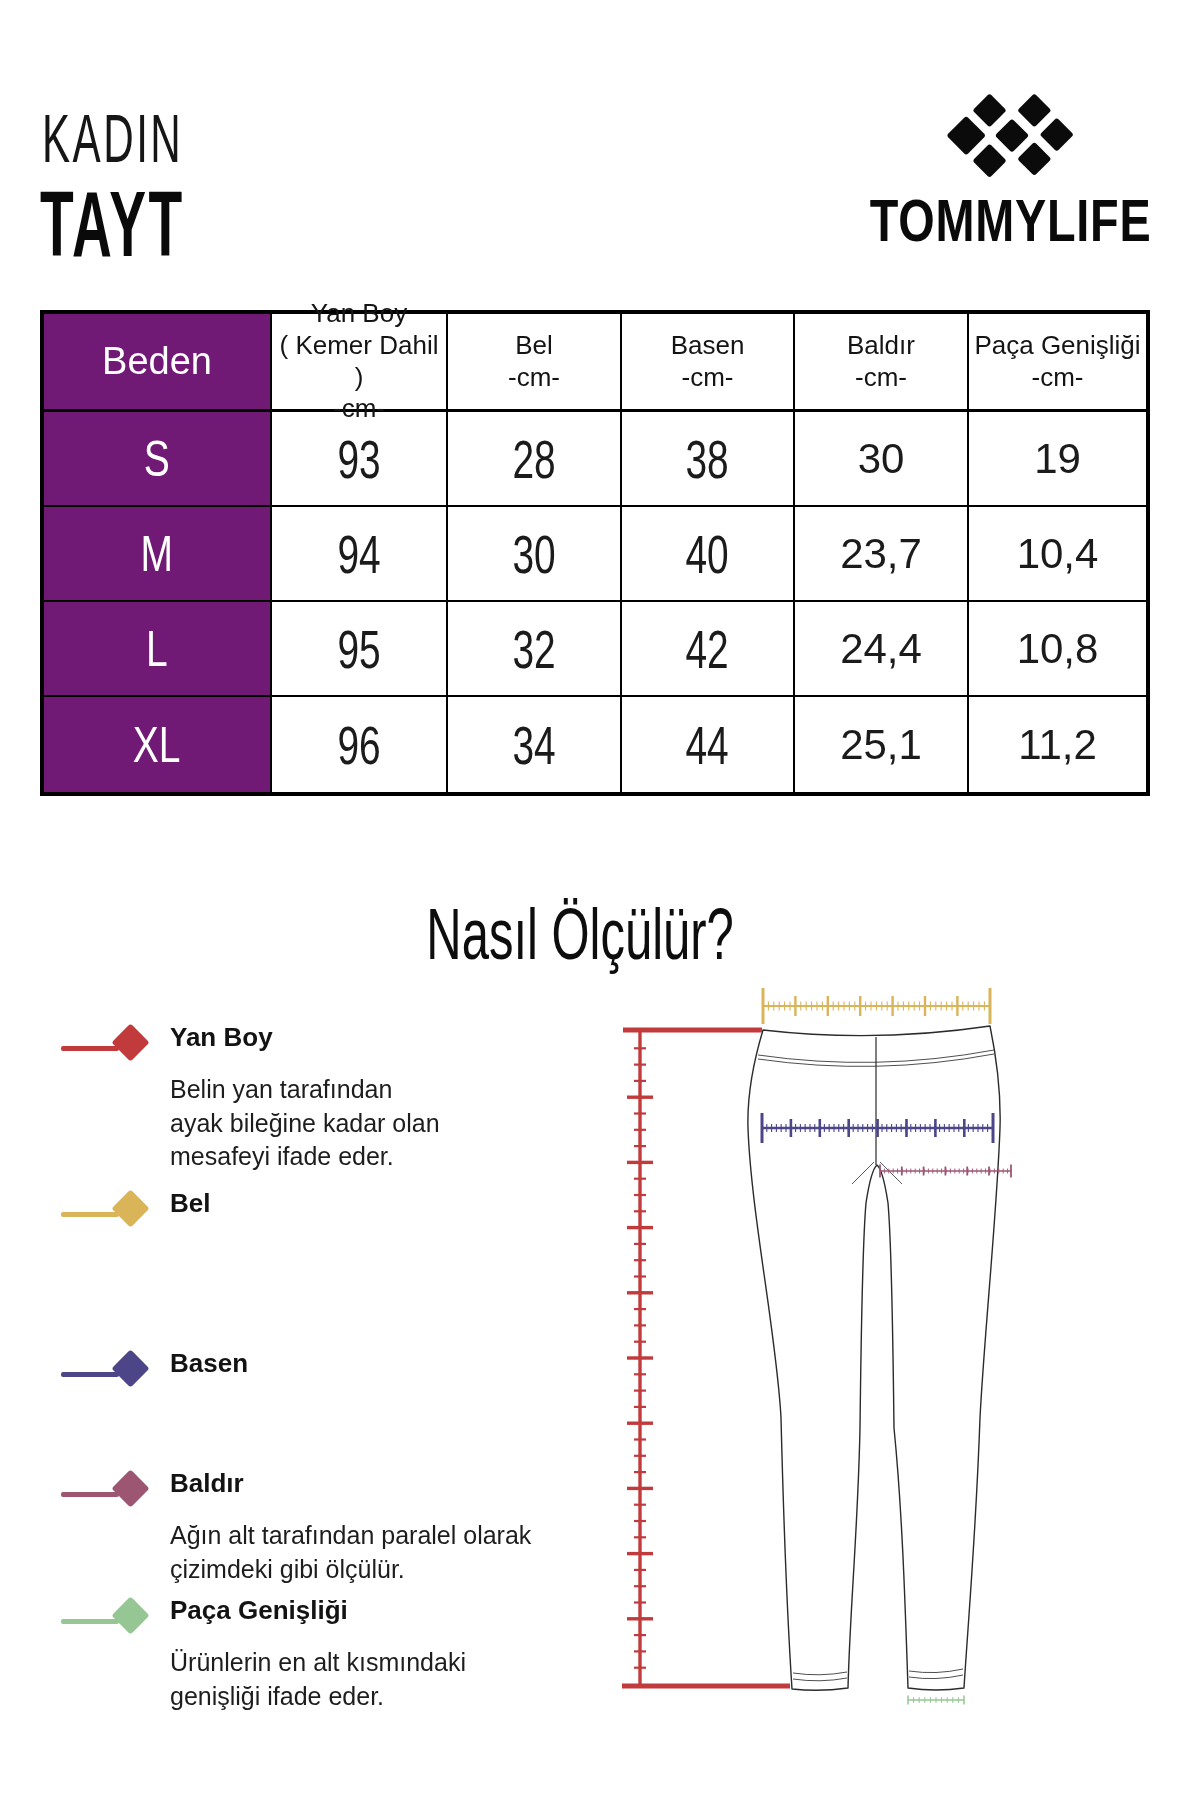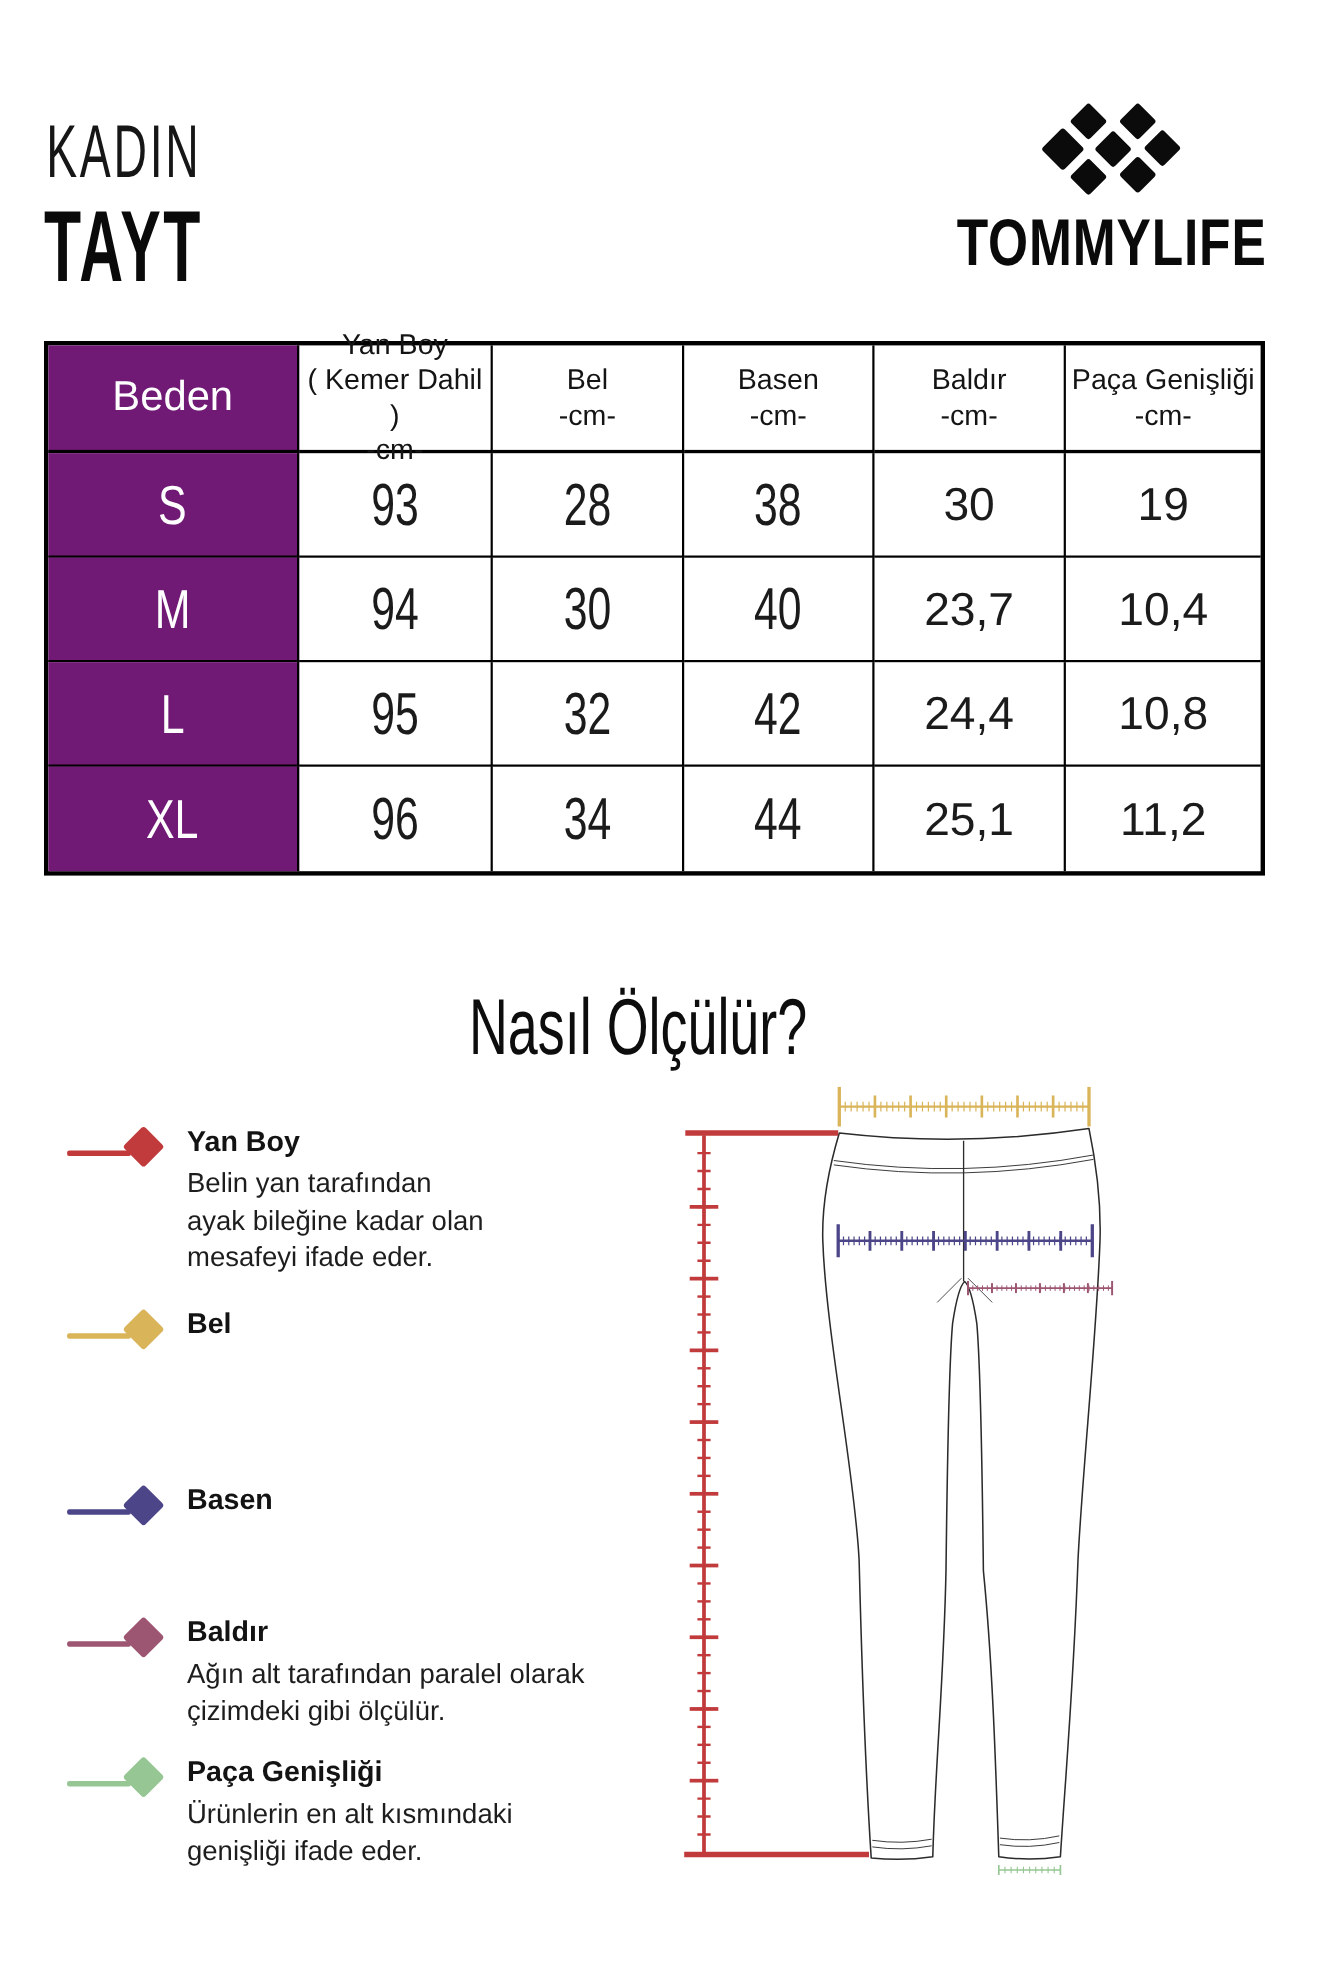--- a/index.html
+++ b/index.html
@@ -39,21 +39,21 @@
 
   
   .legend-item{position:absolute;left:55px;width:470px;}
   .legend-marker{position:absolute;left:0;top:2px;width:100px;height:48px;}
   .legend-line{position:absolute;left:6px;top:22px;width:58px;height:4.5px;border-radius:2px;}
   .legend-diamond{position:absolute;left:62px;top:5px;width:27px;height:27px;
                   transform:rotate(45deg);border-radius:3px;}
   .legend-text{margin-left:115px;}
   .legend-title{font-size:26px;font-weight:700;color:#131313;line-height:1.2;}
   .legend-desc{font-size:25px;font-weight:400;color:#1d1d1d;line-height:1.34;
-               margin-top:7px;white-space:pre-line;width:430px;}
+               margin-top:20px;white-space:pre-line;width:430px;}
 
   
   .diagram{position:absolute;left:540px;top:988px;width:620px;height:725px;}
   svg{display:block;}
 </style>
 </head>
 <body>
 
 <div id="page">
 

